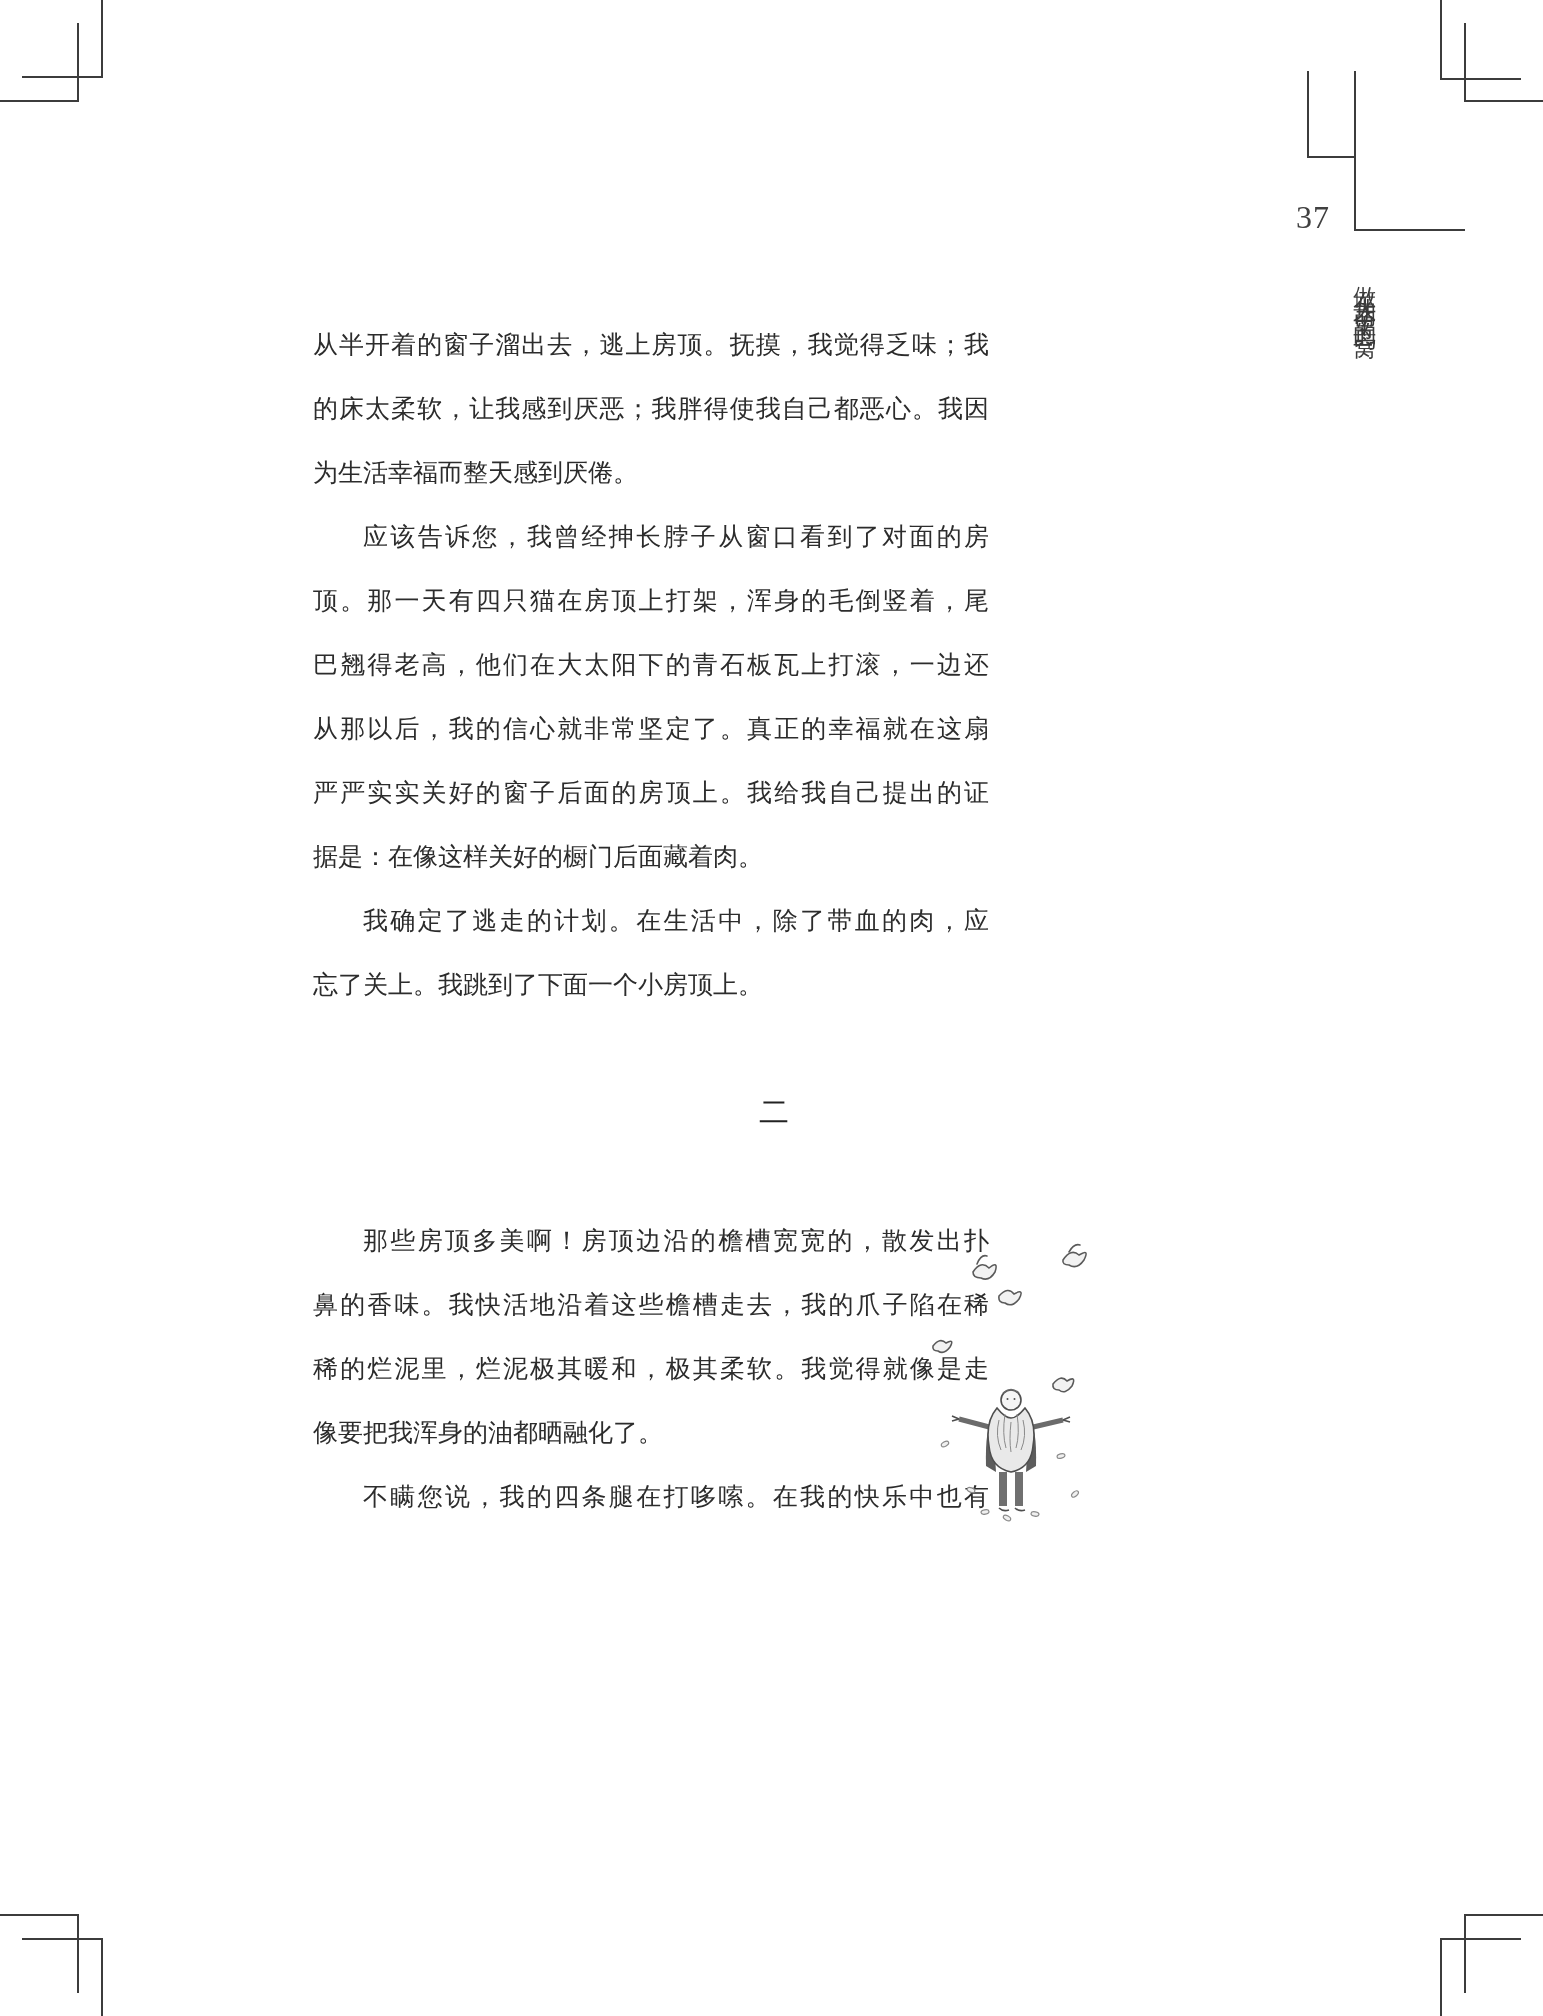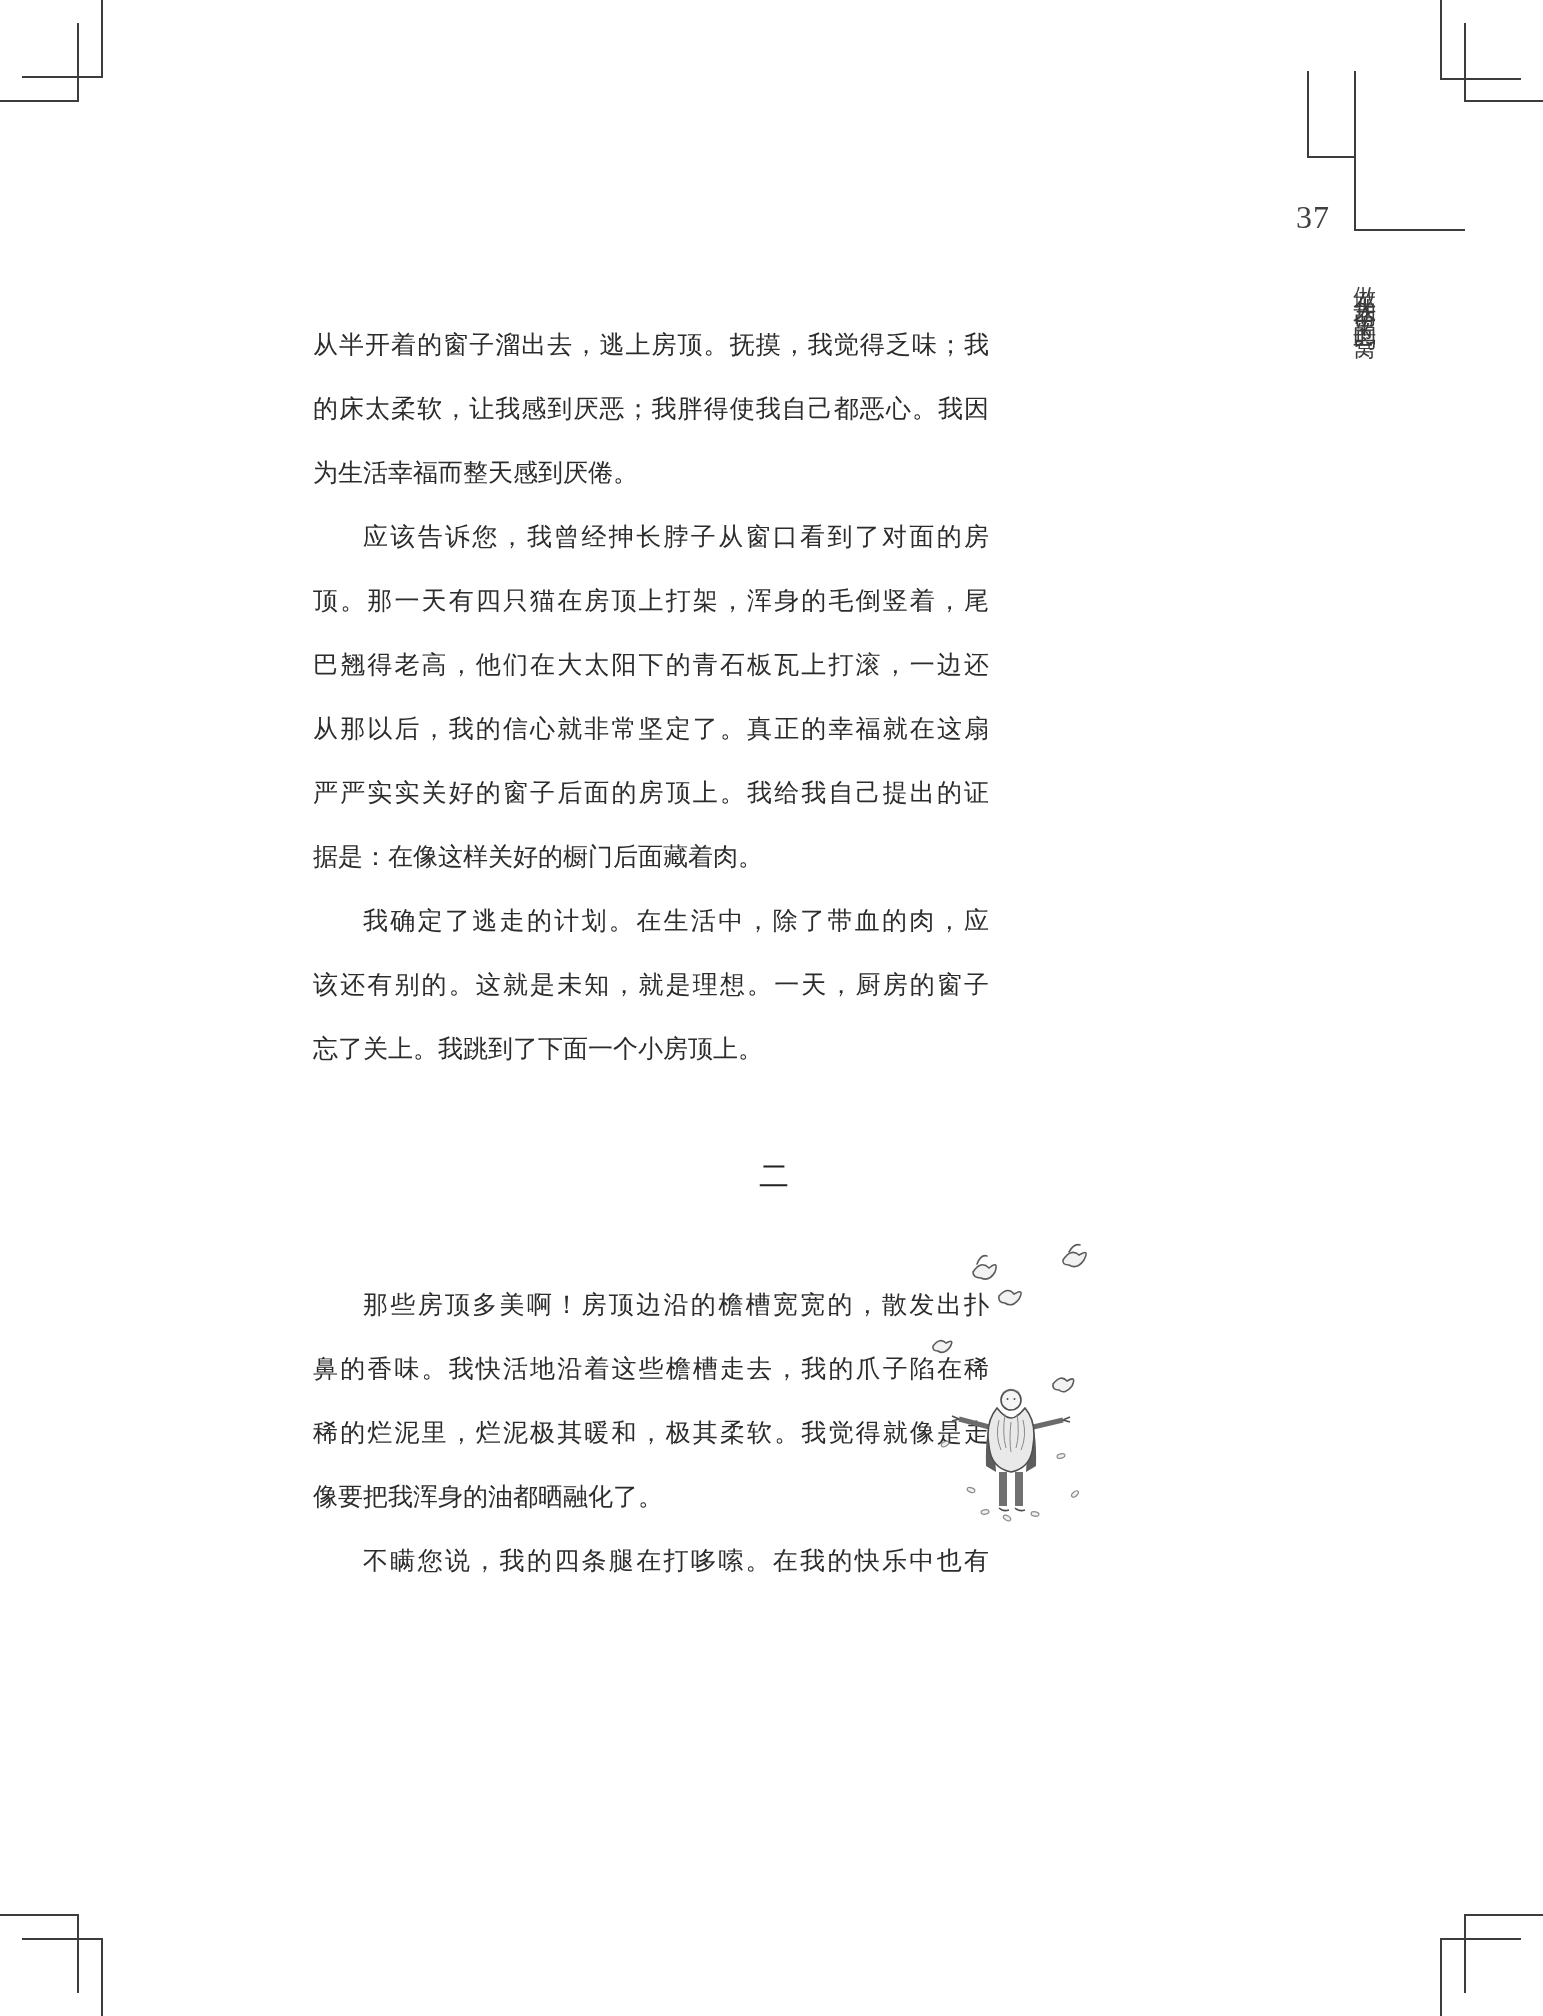--- a/index.html
+++ b/index.html
@@ -89,21 +89,20 @@
       <div class="line text full">从半开着的窗子溜出去，逃上房顶。抚摸，我觉得乏味；我</div>
       <div class="line text full">的床太柔软，让我感到厌恶；我胖得使我自己都恶心。我因</div>
       <div class="line text">为生活幸福而整天感到厌倦。</div>
       <div class="line text indent full">应该告诉您，我曾经抻长脖子从窗口看到了对面的房</div>
       <div class="line text full">顶。那一天有四只猫在房顶上打架，浑身的毛倒竖着，尾</div>
       <div class="line text full">巴翘得老高，他们在大太阳下的青石板瓦上打滚，一边还</div>
       <div class="line text full">从那以后，我的信心就非常坚定了。真正的幸福就在这扇</div>
       <div class="line text full">严严实实关好的窗子后面的房顶上。我给我自己提出的证</div>
       <div class="line text">据是：在像这样关好的橱门后面藏着肉。</div>
       <div class="line text indent full">我确定了逃走的计划。在生活中，除了带血的肉，应</div>
-      <div class="line text full">该还有别的。这就是未知，就是理想。一天，厨房的窗子</div>
       <div class="line text">忘了关上。我跳到了下面一个小房顶上。</div>
       <div class="line blank"></div>
       <div class="line header">二</div>
       <div class="line blank"></div>
       <div class="line text indent full">那些房顶多美啊！房顶边沿的檐槽宽宽的，散发出扑</div>
       <div class="line text full">鼻的香味。我快活地沿着这些檐槽走去，我的爪子陷在稀</div>
       <div class="line text full">稀的烂泥里，烂泥极其暖和，极其柔软。我觉得就像是走</div>
       <div class="line text">像要把我浑身的油都晒融化了。</div>
       <div class="line text indent full">不瞒您说，我的四条腿在打哆嗦。在我的快乐中也有</div>
     </div>

